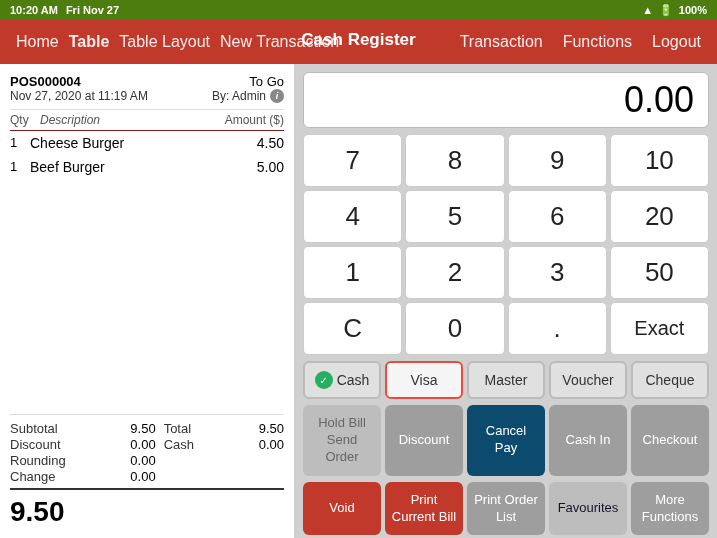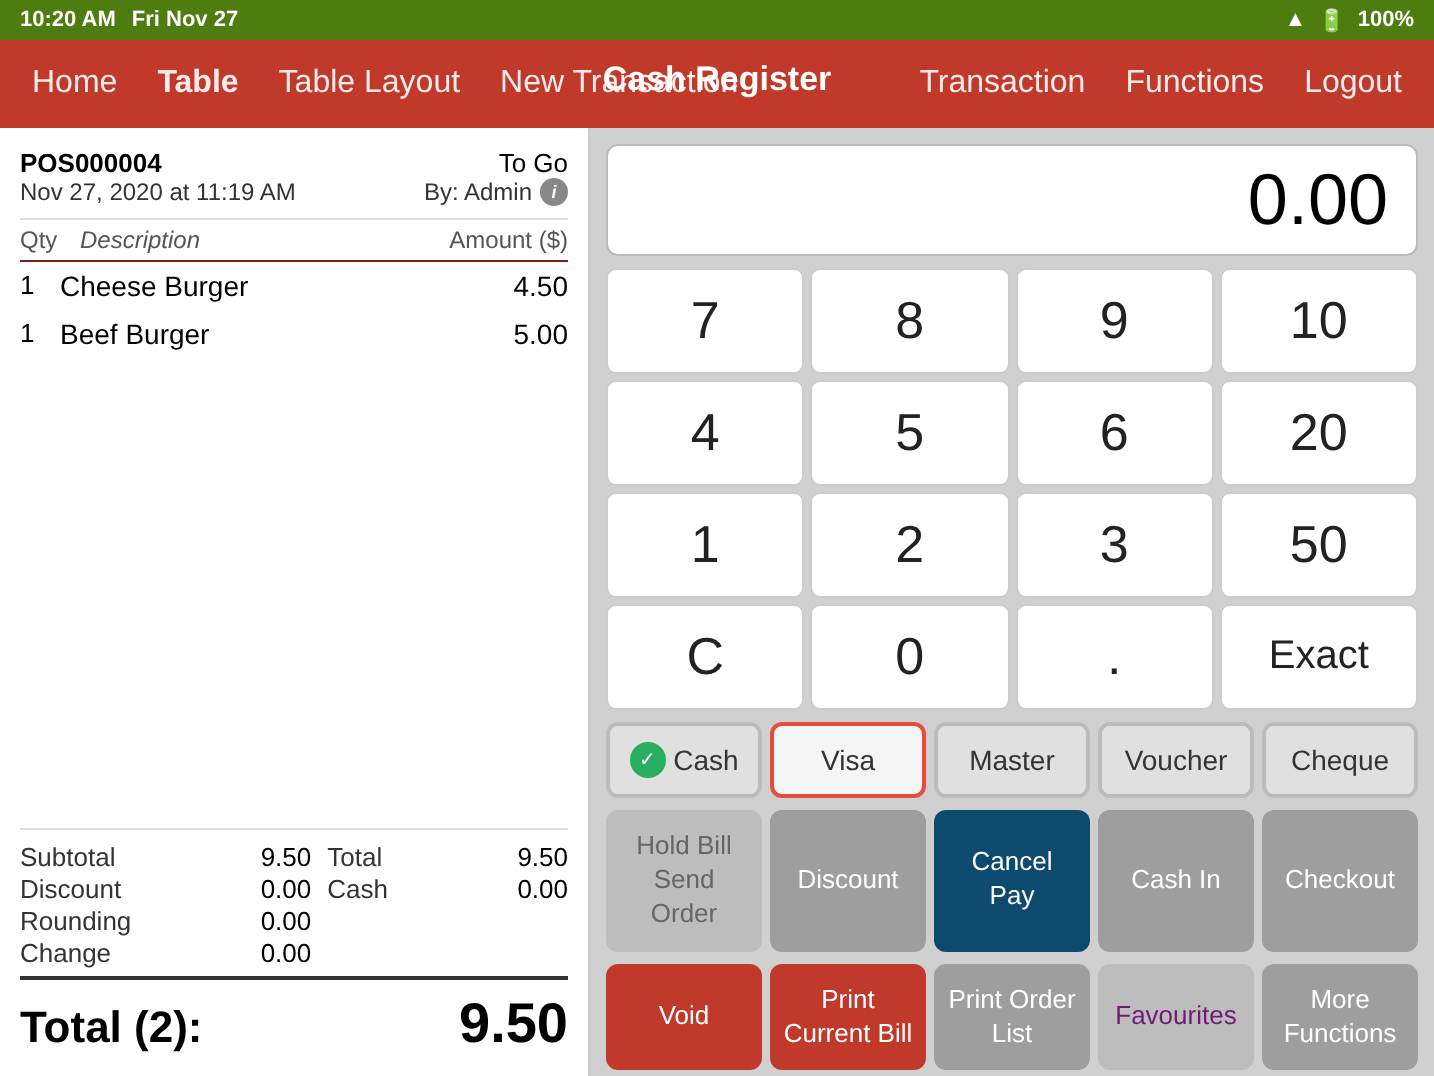--- a/index.html
+++ b/index.html
@@ -29,21 +29,21 @@
 
     
     #nav-bar {
       background: #c0392b;
       height: 44px;
       display: flex;
       align-items: center;
       justify-content: space-between;
       padding: 0 16px;
     }
-    #nav-bar .nav-left { display: flex; align-items: center; gap: 20px; }
+    #nav-bar .nav-left { display: flex; align-items: center; gap: 10px; }
     #nav-bar .nav-right { display: flex; align-items: center; gap: 20px; }
     .nav-item {
       color: white;
       font-size: 16px;
       cursor: pointer;
       opacity: 0.9;
     }
     .nav-item.active { font-weight: 600; }
     #nav-title {
       position: absolute;
@@ -335,21 +335,20 @@
         <span class="totals-value">0.00</span>
         <span></span>
           <span></span>
 
         <span class="totals-label">Change</span>
         <span class="totals-value">0.00</span>
         <span></span>
           <span></span>
       </div>
       <div id="total-bar">
-        <span class="total-label">Total (2):</span>
         <span class="total-amount">9.50</span>
       </div>
     </div>
   </div>
 
   <div id="right-panel">
 
     <div id="numpad-display">0.00</div>
 
     <div id="numpad">
@@ -395,18 +394,18 @@
       <button class="action-btn gray">Discount</button>
       <button class="action-btn red">Cancel Pay</button>
       <button class="action-btn gray">Cash In</button>
       <button class="action-btn gray">Checkout</button>
     </div>
 
     <div id="action-buttons-2">
       <button class="action-btn" style="background:#c0392b; color:white;">Void</button>
       <button class="action-btn" style="background:#c0392b; color:white;">Print Current Bill</button>
       <button class="action-btn gray">Print Order List</button>
-      <button class="action-btn disabled" style="color:#701a75;">Favourites</button>
+      <button class="action-btn disabled" style="color:#0f172a;">Favourites</button>
       <button class="action-btn gray">More Functions</button>
     </div>
 
   </div>
 </div>
 
 </body></html>

